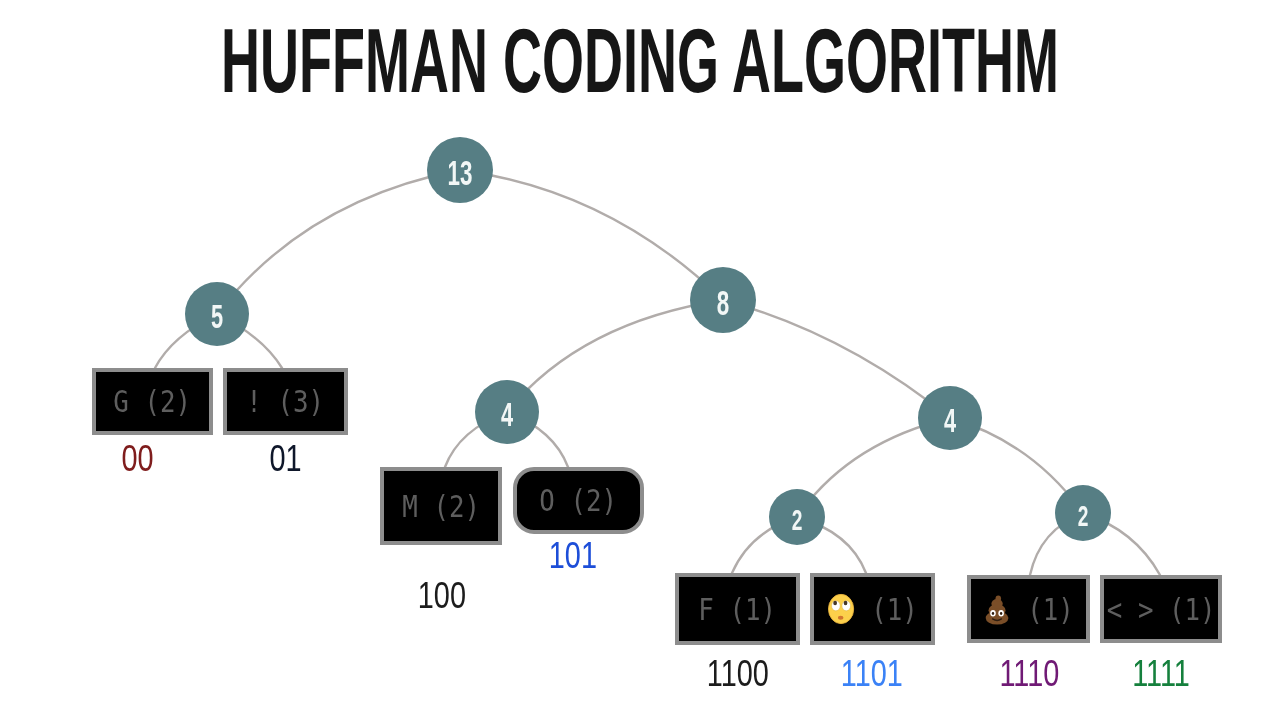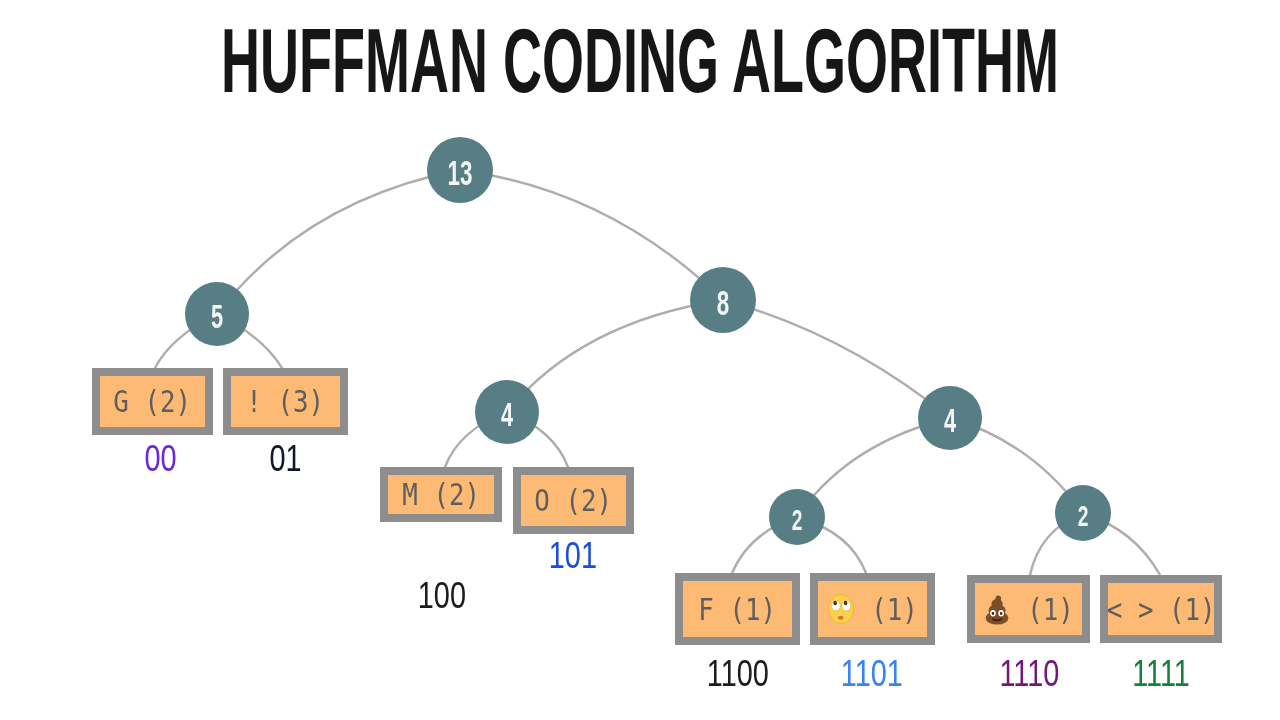--- a/index.html
+++ b/index.html
@@ -10,21 +10,21 @@
   .title{
     position:absolute;top:16px;left:50%;
     transform:translateX(-50%) scaleX(0.60);
     transform-origin:50% 0;
     margin:0;font-size:90px;line-height:90px;font-weight:700;
     letter-spacing:0px;color:#161616;white-space:nowrap;
   }
   #tree-svg{position:absolute;left:0;top:0;width:1280px;height:720px;}
   #tree-svg text{font-family:"Liberation Sans",sans-serif;}
   .leaf-box{
-    position:absolute;background:#fdba74;border:8px solid #a16207;
+    position:absolute;background:#000000;border:4px solid #a16207;
     box-sizing:border-box;display:flex;align-items:center;justify-content:center;
   }
   .leaf-inner{
     display:inline-flex;align-items:center;
     transform:scaleX(0.86);transform-origin:center;
     font-family:"DejaVu Sans Mono","Liberation Mono",monospace;
     font-size:30px;color:#5e5e5e;white-space:pre;
   }
   .emoji{display:inline-flex;width:34px;height:34px;align-items:center;justify-content:center;}
   .code-label{position:absolute;text-align:center;color:#1c1c1c;}
@@ -66,30 +66,30 @@
       <text transform="translate(950 420) scale(0.64 1)" text-anchor="middle" dominant-baseline="central" font-size="34" font-weight="700" fill="#f2f7f6">4</text>
       <circle cx="797" cy="517" r="28" fill="#567e84"></circle>
       <text transform="translate(797 519) scale(0.64 1)" text-anchor="middle" dominant-baseline="central" font-size="30" font-weight="700" fill="#f2f7f6">2</text>
       <circle cx="1083" cy="513" r="28" fill="#567e84"></circle>
       <text transform="translate(1083 515) scale(0.64 1)" text-anchor="middle" dominant-baseline="central" font-size="30" font-weight="700" fill="#f2f7f6">2</text>
     </svg>
   <div id="leaf-layer">
       <div class="leaf-box" style="left: 92px; top: 368px; width: 121px; height: 67px; border-color: rgb(141, 141, 141);">
         <span class="leaf-inner">G (2)</span>
       </div>
-      <div class="code-label" style="left: 91px; top: 437px; width: 140px; color: #6d28d9;"><span class="code-inner">00</span></div>
+      <div class="code-label" style="left: 68px; top: 437px; width: 140px; color: #7f1d1d;"><span class="code-inner">00</span></div>
       <div class="leaf-box" style="left: 223px; top: 368px; width: 125px; height: 67px; border-color: rgb(141, 141, 141);">
         <span class="leaf-inner">! (3)</span>
       </div>
       <div class="code-label" style="left: 216px; top: 437px; width: 140px; color: #0f172a;"><span class="code-inner">01</span></div>
-      <div class="leaf-box" style="left: 380px; top: 467px; width: 122px; height: 55px; border-color: rgb(141, 141, 141);">
+      <div class="leaf-box" style="left: 380px; top: 467px; width: 122px; height: 78px; border-color: rgb(141, 141, 141);">
         <span class="leaf-inner">M (2)</span>
       </div>
       <div class="code-label" style="left: 372px; top: 534px; width: 140px; color: rgb(28, 28, 28); margin-top: 40px;"><span class="code-inner">100</span></div>
-      <div class="leaf-box" style="left: 513px; top: 467px; width: 121px; height: 67px; border-color: rgb(141, 141, 141);">
+      <div class="leaf-box" style="left: 513px; top: 467px; width: 131px; height: 67px; border-color: rgb(141, 141, 141); border-radius: 21px;">
         <span class="leaf-inner">O (2)</span>
       </div>
       <div class="code-label" style="left: 503px; top: 534px; width: 140px; color: #1d4ed8;"><span class="code-inner">101</span></div>
       <div class="leaf-box" style="left: 675px; top: 573px; width: 125px; height: 72px; border-color: rgb(141, 141, 141);">
         <span class="leaf-inner">F (1)</span>
       </div>
       <div class="code-label" style="left: 668px; top: 652px; width: 140px; color: rgb(28, 28, 28); text-decoration: underline;"><span class="code-inner">1100</span></div>
       <div class="leaf-box" style="left: 810px; top: 573px; width: 125px; height: 72px; border-color: rgb(141, 141, 141);">
         <span class="leaf-inner"><span class="emoji"><svg viewBox="0 0 36 36" width="34" height="34">
               <circle cx="18" cy="18" r="15.5" fill="#fcd04b"></circle>

